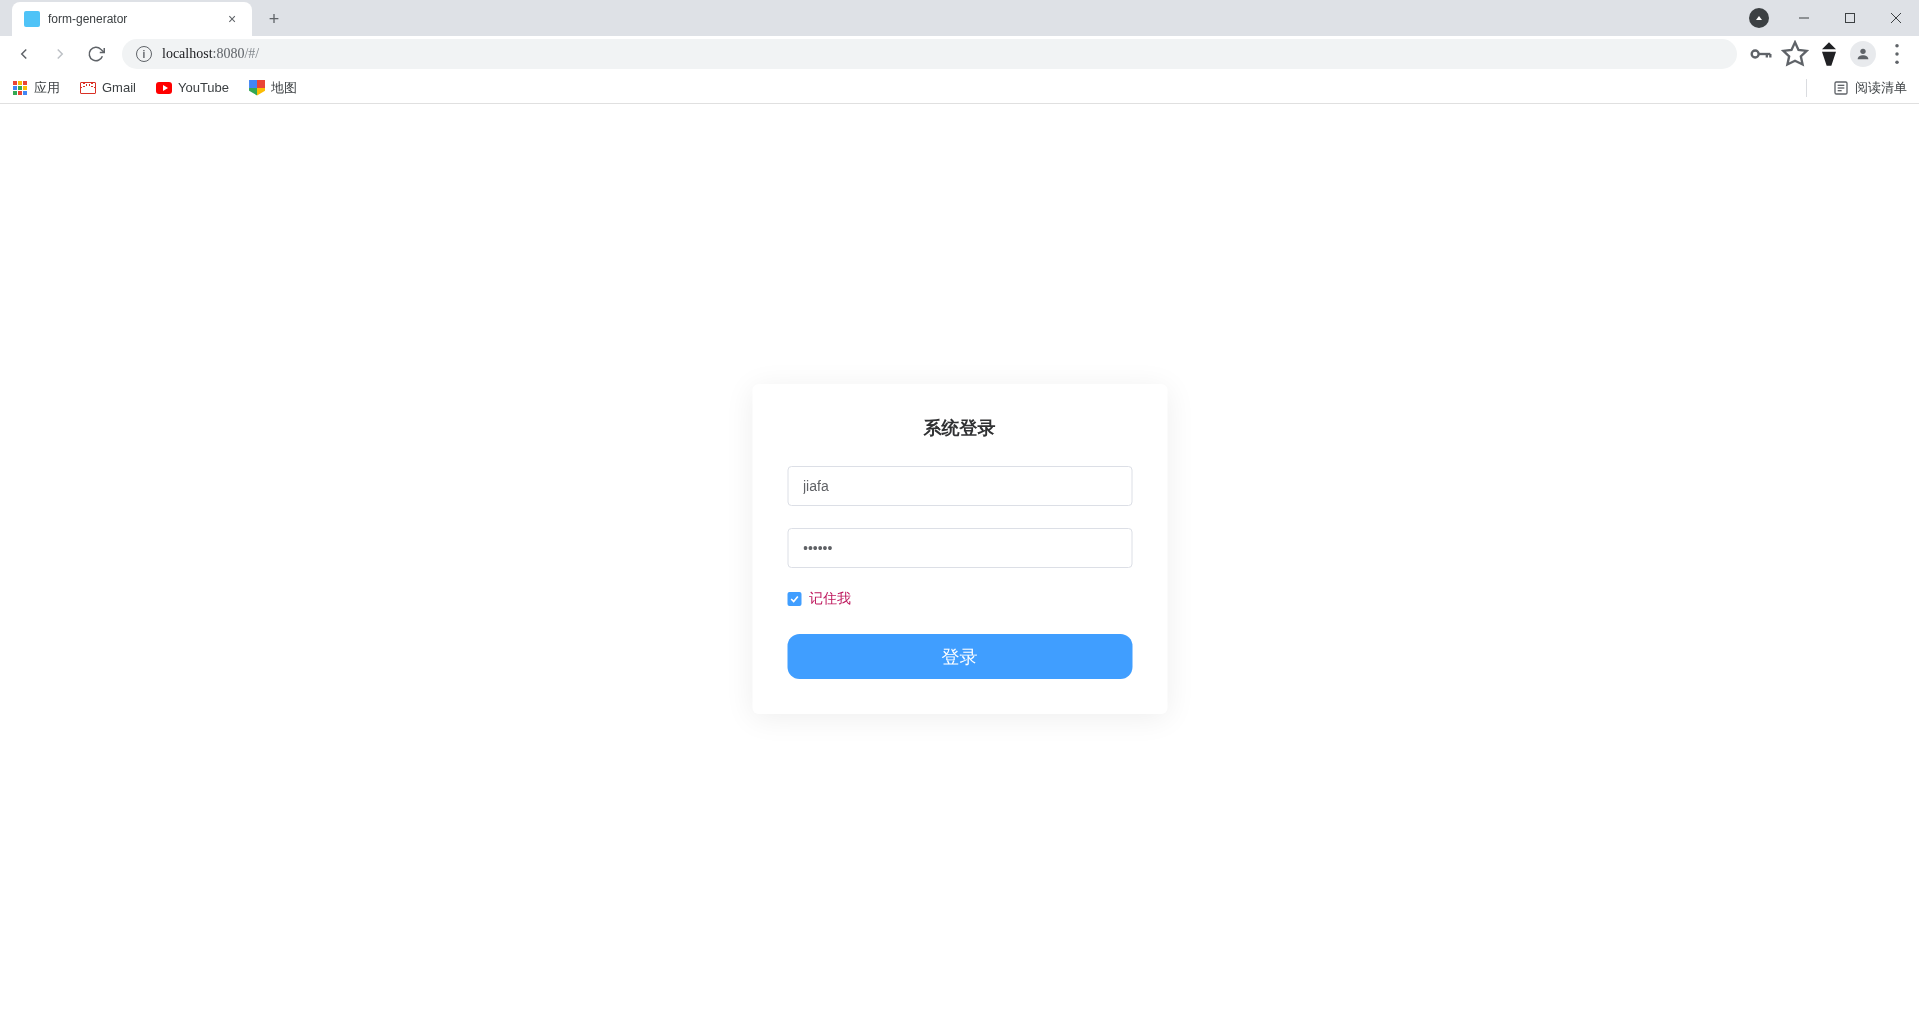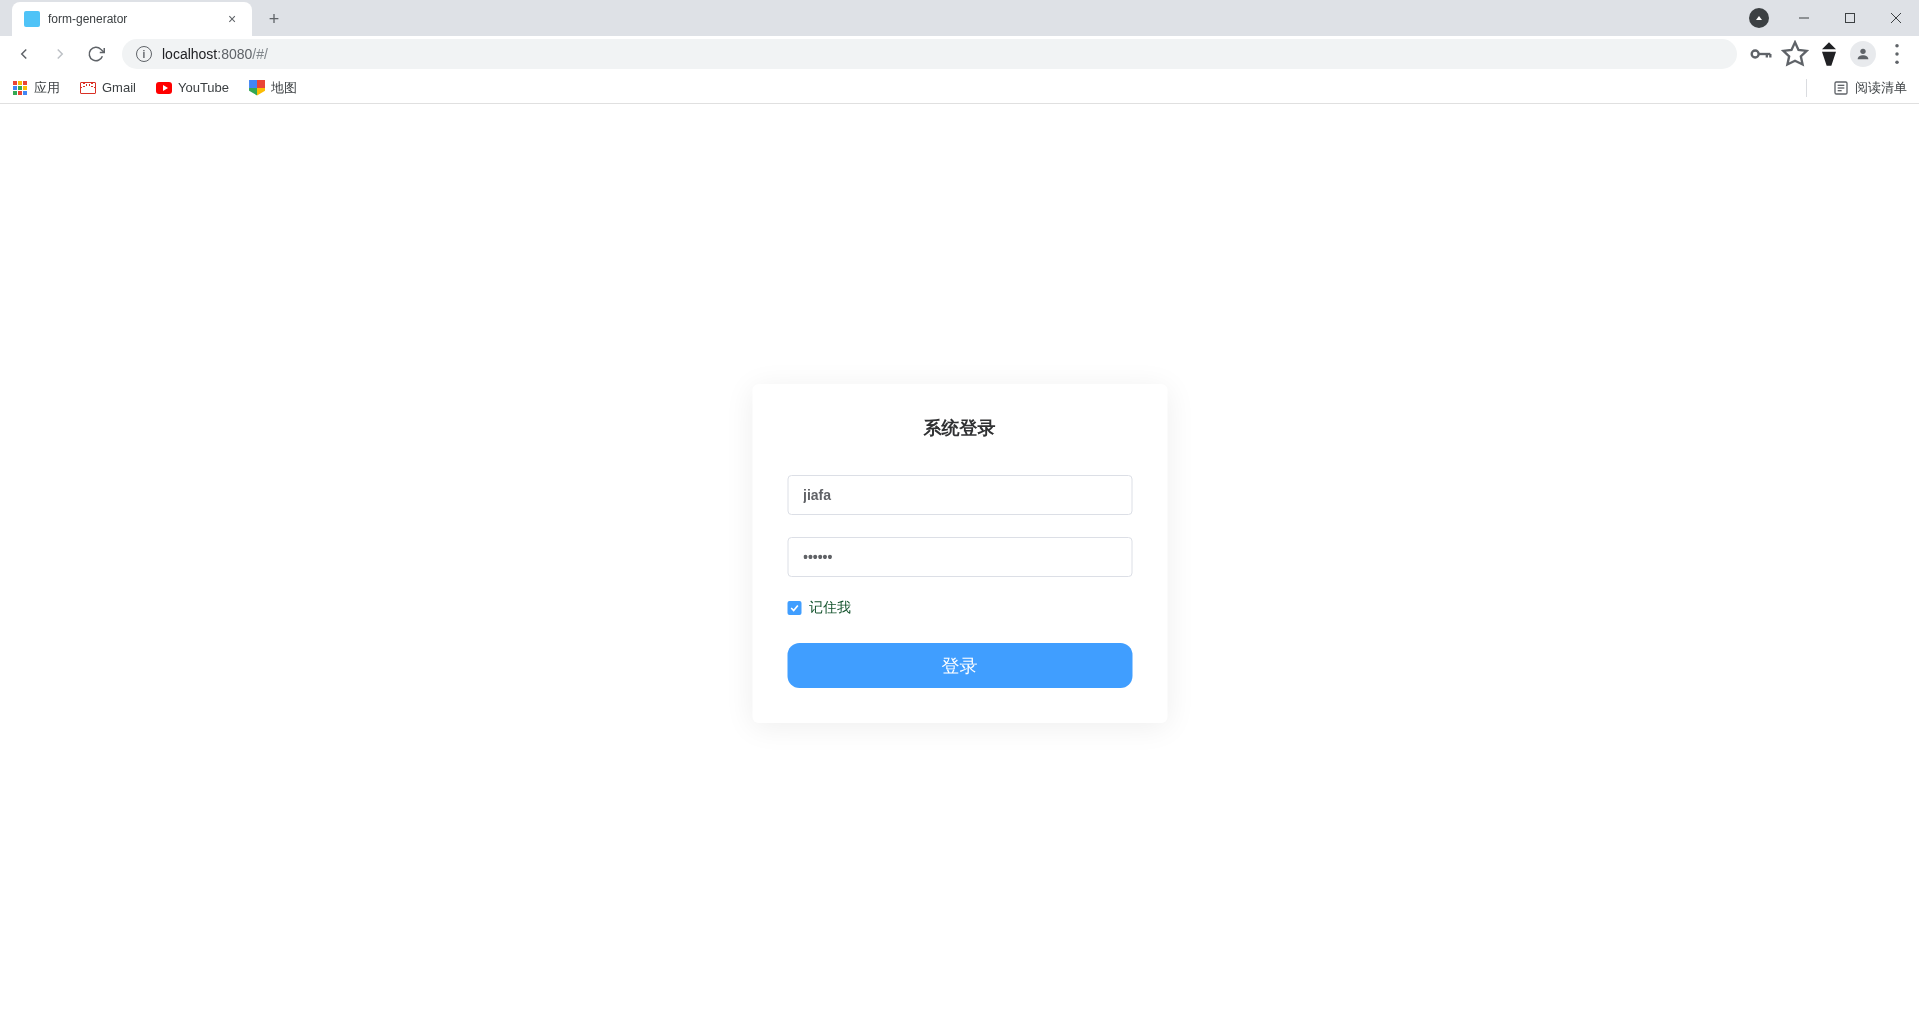--- a/index.html
+++ b/index.html
@@ -18,21 +18,21 @@
     .win-ctrl svg { width: 12px; height: 12px; }
     .ext-badge { position: absolute; right: 150px; top: 8px; width: 20px; height: 20px; border-radius: 50%; background: #3c4043; display: flex; align-items: center; justify-content: center; }
     .ext-badge svg { width: 10px; height: 10px; fill: #fff; }
 
     .address-bar { background: #fff; height: 36px; display: flex; align-items: center; padding: 0 8px; gap: 4px; }
     .nav-btn { width: 32px; height: 32px; display: flex; align-items: center; justify-content: center; color: #5f6368; cursor: pointer; border-radius: 50%; }
     .nav-btn.disabled { color: #bdc1c6; cursor: default; }
     .nav-btn svg { width: 18px; height: 18px; }
     .omnibox { flex: 1; height: 30px; background: #f1f3f4; border-radius: 15px; display: flex; align-items: center; padding: 0 14px; gap: 10px; margin: 0 6px; color: #5f6368; font-size: 14px; }
     .omnibox .info-icon { width: 16px; height: 16px; border: 1.5px solid #5f6368; border-radius: 50%; display: flex; align-items: center; justify-content: center; font-size: 10px; font-weight: bold; }
-    .url-text { color: #202124; }
+    .url-text { color: #202124; font-family: Liberation Serif, serif; }
     .url-text .host { color: #5f6368; }
     .url-text .path { color: #80868b; }
     .toolbar-icons { display: flex; gap: 6px; align-items: center; }
     .toolbar-icon { width: 28px; height: 28px; display: flex; align-items: center; justify-content: center; color: #5f6368; cursor: pointer; }
     .avatar-circle { width: 26px; height: 26px; border-radius: 50%; background: #e8eaed; display: flex; align-items: center; justify-content: center; }
 
     .bookmarks-bar { background: #fff; height: 32px; border-bottom: 1px solid #e0e0e0; display: flex; align-items: center; padding: 0 12px; gap: 20px; font-size: 13px; color: #3c4043; }
     .bookmark { display: flex; align-items: center; gap: 6px; cursor: pointer; }
     .bookmark-icon { width: 16px; height: 16px; display: flex; align-items: center; justify-content: center; }
     .apps-icon { display: grid; grid-template-columns: repeat(3, 4px); grid-template-rows: repeat(3, 4px); gap: 1px; }
@@ -43,27 +43,27 @@
     .gmail-ico::before { content:''; position:absolute; inset:0; border:1.5px solid #d93025; border-radius:1px; }
     .gmail-ico::after { content:''; position:absolute; top:0; left:0; right:0; height:50%; background:linear-gradient(to bottom right, transparent 48%, #d93025 48%, #d93025 52%, transparent 52%), linear-gradient(to bottom left, transparent 48%, #d93025 48%, #d93025 52%, transparent 52%); }
     .yt-ico { width:18px; height:12px; background:#ff0000; border-radius:3px; position:relative; }
     .yt-ico::after { content:''; position:absolute; left:7px; top:3px; border-left:5px solid #fff; border-top:3px solid transparent; border-bottom:3px solid transparent; }
     .maps-ico { width:16px; height:16px; background: conic-gradient(#ea4335 0 90deg, #fbbc04 90deg 180deg, #34a853 180deg 270deg, #4285f4 270deg 360deg); clip-path: polygon(0 0, 100% 0, 100% 70%, 50% 100%, 0 70%); }
     .reading-list { margin-left: auto; display: flex; align-items: center; gap: 6px; padding-left: 26px; border-left: 1px solid #dadce0; }
 
     
     .page-content { background: #fff; height: calc(1013px - 104px); position: relative; }
     .login-card { position: absolute; left: 50%; top: 280px; transform: translateX(-50%); width: 415px; background: #fff; border-radius: 6px; box-shadow: 0 4px 30px rgba(0,0,0,0.07); padding: 32px 35px 35px; }
-    .login-title { text-align: center; font-size: 18px; font-weight: 600; color: #303133; margin-bottom: 35px; }
-    .form-input { width: 100%; height: 40px; border: 1px solid #dcdfe6; border-radius: 4px; padding: 0 15px; font-size: 14px; color: #606266; outline: none; margin-bottom: 22px; font-weight: bold; }
+    .login-title { text-align: center; font-size: 18px; font-weight: 600; color: #303133; margin-bottom: 26px; }
+    .form-input { width: 100%; height: 40px; border: 1px solid #dcdfe6; border-radius: 4px; padding: 0 15px; font-size: 14px; color: #606266; outline: none; margin-bottom: 22px; }
     .form-input::placeholder { color: #c0c4cc; }
     .checkbox-row { display: flex; align-items: center; gap: 8px; margin-bottom: 26px; }
     .checkbox { width: 14px; height: 14px; background: #409eff; border-radius: 2px; display: flex; align-items: center; justify-content: center; cursor: pointer; }
     .checkbox svg { width: 10px; height: 10px; stroke: #fff; stroke-width: 2; fill: none; }
-    .checkbox-label { font-size: 14px; color: #14532d; cursor: pointer; }
+    .checkbox-label { font-size: 14px; color: #be185d; cursor: pointer; }
     .login-btn { width: 100%; height: 45px; background: #409eff; border: none; border-radius: 12px; color: #fff; font-size: 18px; cursor: pointer; }
   </style>
 </head>
 <body>
 
 <div class="browser-chrome">
   <div class="tab-bar">
     <div class="tab">
       <div class="tab-favicon"></div>
       <span class="tab-title">form-generator</span>

